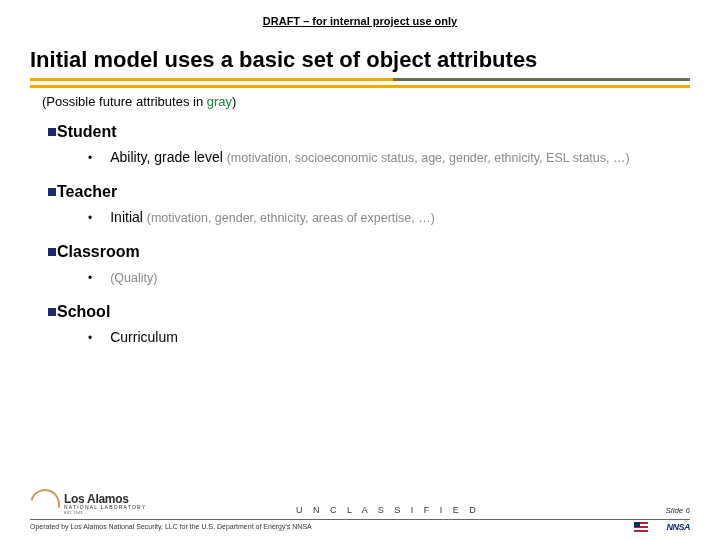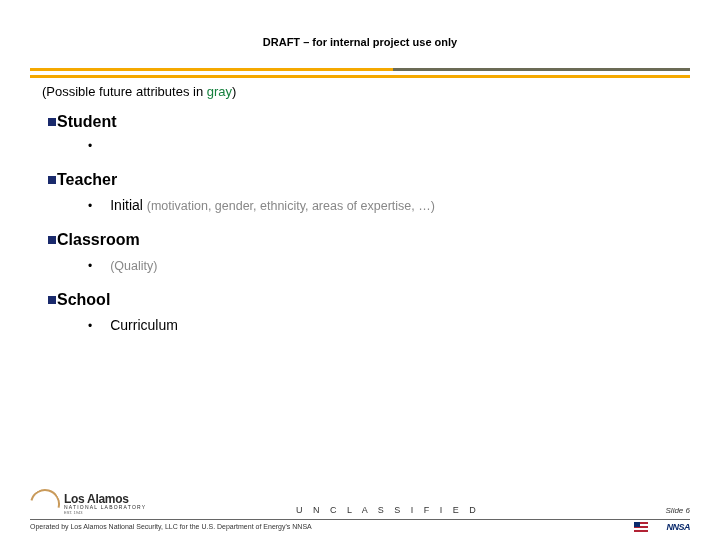--- a/index.html
+++ b/index.html
@@ -9,21 +9,22 @@
     background: #ffffff;
     font-family: Arial, Helvetica, sans-serif;
     position: relative;
     overflow: hidden;
   }
   .draft-header {
     text-align: center;
     font-size: 11px;
     font-weight: bold;
     color: #000;
-    padding-top: 36px;
+    padding-top: 15px;
+    text-decoration: underline;
   }
   .title-wrap {
     margin: 20px 30px 0 30px;
   }
   .slide-title {
     font-size: 22px;
     font-weight: bold;
     color: #000;
     padding-bottom: 3px;
   }
@@ -191,37 +192,41 @@
     color: #0a2a6c;
     letter-spacing: -0.5px;
   }
 </style>
 </head>
 <body>
 
 <div class="draft-header">DRAFT – for internal project use only</div>
 
 <div class="title-wrap">
+  <div class="slide-title">Initial model uses a basic set of object attributes</div>
   <div class="title-rule"></div>
   <div class="title-under"></div>
 </div>
 
 <div class="subtitle">
   <span>(Possible future attributes in </span><span class="gray">gray</span><span>)</span>
 </div>
 
 <div class="content">
 
   <div class="top-item">
     <div class="top-line">
       <span class="square-bullet"></span>
       <span class="top-label">Student</span>
     </div>
     <div class="sub-line">
       <span class="dot-bullet">•</span>
+      <span class="sub-text">
+        <span>Ability, grade level </span><span class="gray">(motivation, socioeconomic status, age, gender, ethnicity, ESL status, …)</span>
+      </span>
     </div>
   </div>
 
   <div class="top-item">
     <div class="top-line">
       <span class="square-bullet"></span>
       <span class="top-label">Teacher</span>
     </div>
     <div class="sub-line">
       <span class="dot-bullet">•</span>

